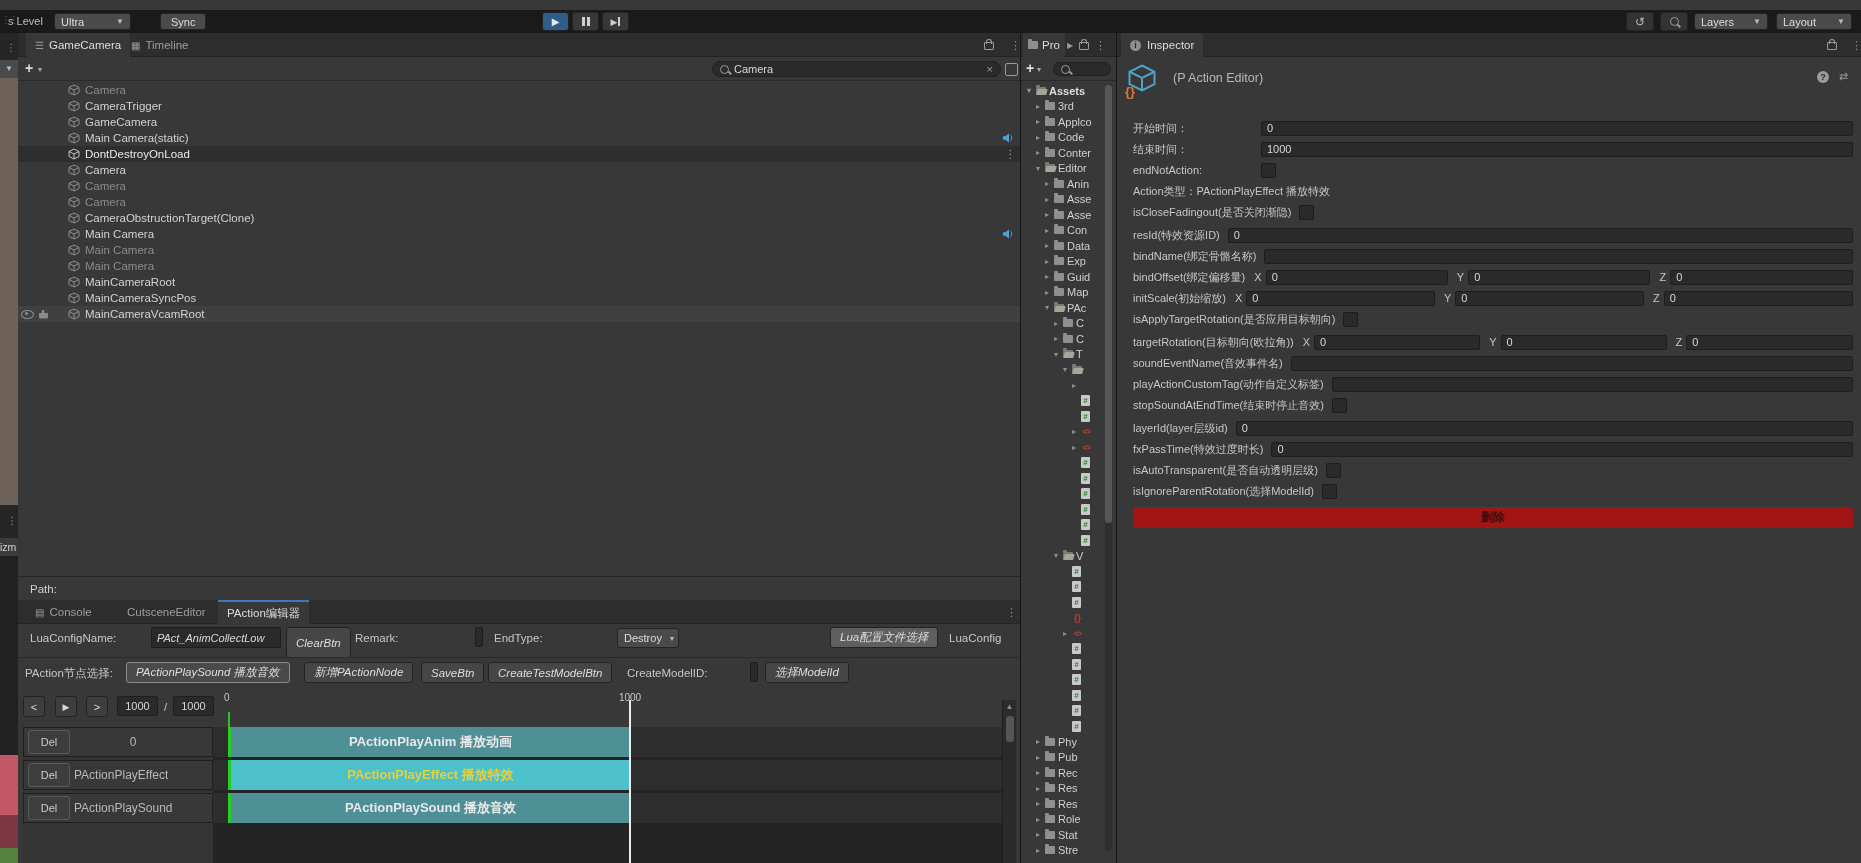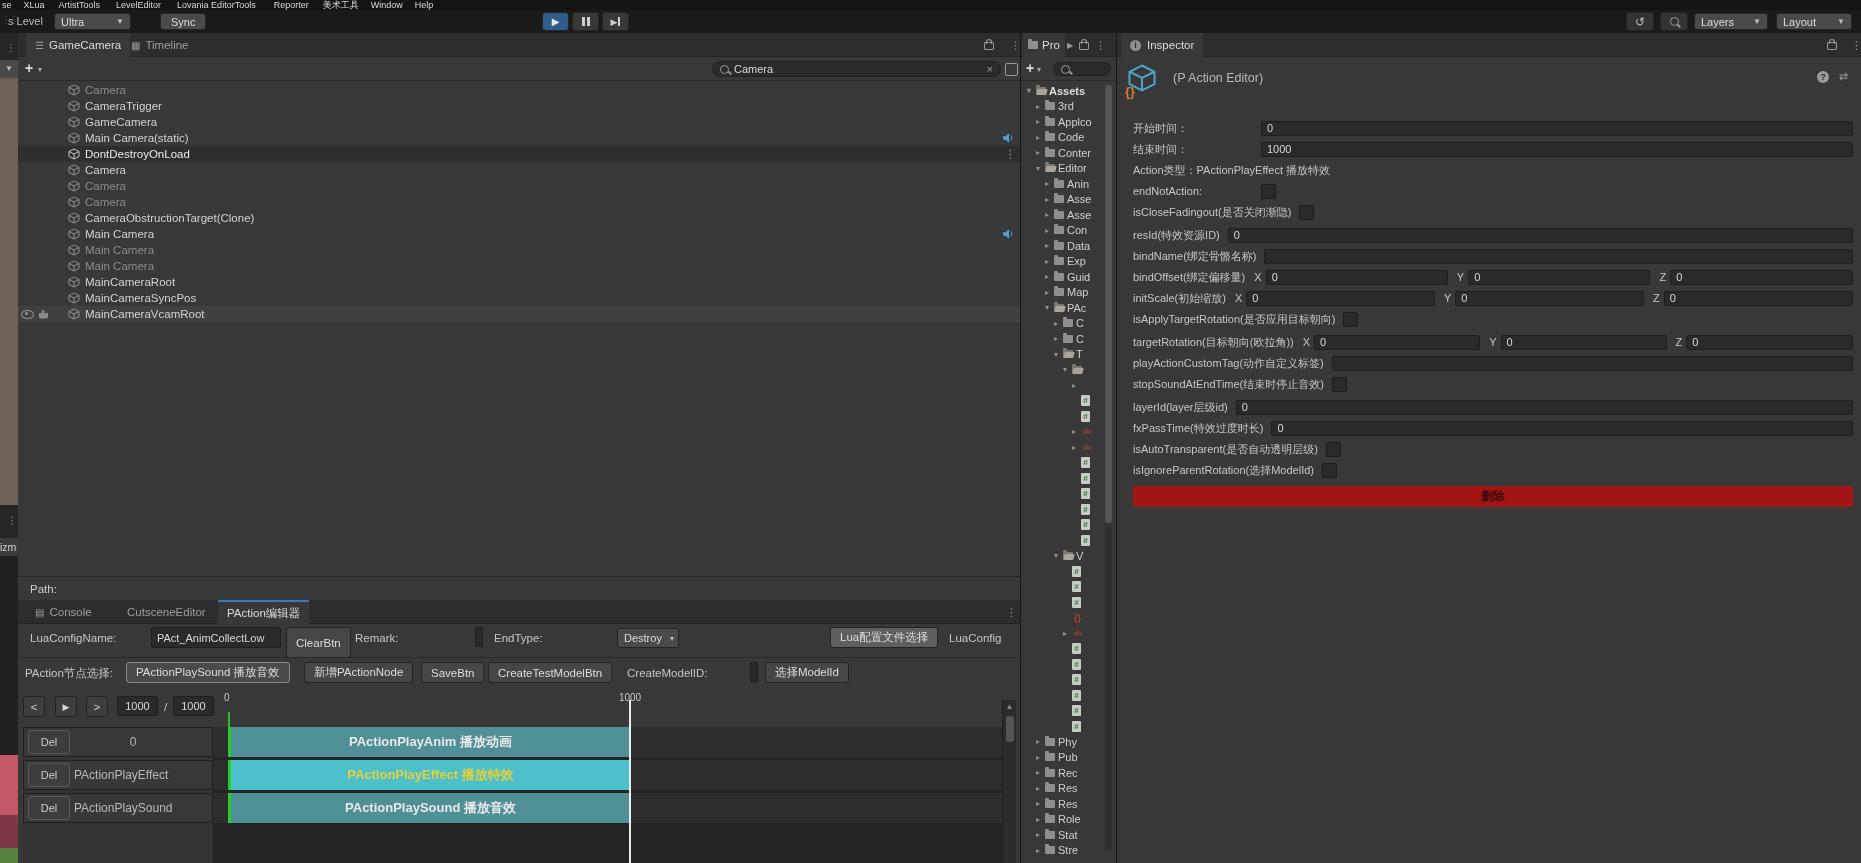--- a/index.html
+++ b/index.html
@@ -55,21 +55,21 @@
   .eye-icon::after{content:"";position:absolute;left:3px;top:1.5px;width:3px;height:3px;border-radius:50%;background:#8f8f8f;}
   .pick-icon{width:9px;height:9px;background:#8a8a8a;border-radius:2px 4px 2px 2px;clip-path:polygon(0 38%,32% 38%,32% 0,58% 0,58% 38%,100% 38%,100% 100%,0 100%);}
   .audio-icon{flex:none;margin-right:6px;}
   .row-kebab{flex:none;margin-right:4px;color:#9a9a9a;}
   #h-path{position:absolute;left:0;right:0;top:543px;height:24px;border-top:1px solid #262626;display:flex;align-items:center;padding-left:12px;color:#cfcfcf;font-size:11.5px;box-sizing:border-box;background:#383838;}
   .frame-icon{width:11px;height:11px;border:1px solid #9a9a9a;border-radius:2px;}
   .plus-glyph{color:#dcdcdc;font-size:14px;font-weight:bold;line-height:10px;}
   .mini-caret{color:#aaa;font-size:8px;}
   
   #bottompanel{left:18px;top:600px;width:1002px;height:263px;background:#383838;}
-  .bp-el{position:absolute;height:22px;}
+  .bp-el{position:absolute;height:22px;font-style:italic;}
   .divline{position:absolute;left:0;right:0;height:1px;background:#2a2a2a;}
   .thinfield{position:absolute;width:8px;height:20px;background:#2a2a2a;border:1px solid #1e1e1e;border-radius:2px;box-sizing:border-box;}
   .bp-label{position:absolute;color:#c6c6c6;font-size:11.5px;white-space:nowrap;display:flex;align-items:center;height:22px;}
   #ruler-0,#ruler-1000{position:absolute;top:92px;color:#c8c8c8;font-size:10px;}
   #greentick{position:absolute;left:210px;top:112px;width:2px;height:15px;background:#27c427;}
   #playhead{position:absolute;left:611px;top:100px;width:2px;bottom:0;background:#ececec;z-index:5;}
   #track-left{position:absolute;left:5px;top:127px;width:190px;bottom:0;background:#343434;}
   .tl-cell{position:relative;height:30px;margin-bottom:3px;background:#383838;border:1px solid #1f1f1f;display:flex;align-items:center;box-sizing:border-box;}
   .del-btn{width:42px;height:24px;margin-left:4px;background:#3d3d3d;border:1px solid #5a5a5a;border-radius:3px;color:#ccc;display:flex;align-items:center;justify-content:center;font-size:11px;box-sizing:border-box;flex:none;}
   .tl-name{flex:1;color:#b8b8b8;font-size:12px;padding-left:4px;white-space:nowrap;overflow:hidden;}
@@ -122,31 +122,20 @@
   .info-i{width:11px;height:11px;border-radius:50%;background:#8f8f8f;color:#2d2d2d;font-size:9px;font-weight:bold;display:flex;align-items:center;justify-content:center;}
   .help-icon{width:12px;height:12px;border-radius:50%;background:#9a9a9a;color:#2d2d2d;font-size:9px;font-weight:bold;display:flex;align-items:center;justify-content:center;}
   .glyph{color:#9a9a9a;}
   svg{display:block;}
 </style>
 </head>
 <body>
 
 <div id="app">
 
-  <div id="menubar" class="abs">
-      <span class="menu-item" style="margin-left: 2px;">se</span>
-      <span class="menu-item" style="margin-left: 12px;">XLua</span>
-      <span class="menu-item" style="margin-left: 14px;">ArtistTools</span>
-      <span class="menu-item" style="margin-left: 16px;">LevelEditor</span>
-      <span class="menu-item" style="margin-left: 16px;">Lovania EditorTools</span>
-      <span class="menu-item" style="margin-left: 18px;">Reporter</span>
-      <span class="menu-item" style="margin-left: 14px;">美术工具</span>
-      <span class="menu-item" style="margin-left: 12px;">Window</span>
-      <span class="menu-item" style="margin-left: 12px;">Help</span>
-    </div>
 
   <div id="toolbar" class="abs">
     <span class="tb-grip">⋮⋮</span>
     <span class="tb-label" style="left:8px;">s Level</span>
     <div class="dropdown" style="left:54px;top:3px;width:77px;">
       <span>Ultra</span>
       <span class="caret">▼</span>
     </div>
     <div class="tb-btn" style="left:160px;top:3px;">Sync</div>
     <div class="play-btn active" style="left:542px;">
@@ -783,25 +772,25 @@
     <div id="insp-fields">
         <div class="irow">
           <span class="ilabel colw">开始时间：</span>
           <div class="iinput">0</div>
         </div>
         <div class="irow">
           <span class="ilabel colw">结束时间：</span>
           <div class="iinput">1000</div>
         </div>
         <div class="irow">
-          <span class="ilabel">Action类型：PActionPlayEffect 播放特效</span>
-        </div>
-        <div class="irow">
           <span class="ilabel colw">endNotAction:</span>
           <span class="chk"></span>
+        </div>
+        <div class="irow">
+          <span class="ilabel">Action类型：PActionPlayEffect 播放特效</span>
         </div>
         <div class="irow">
           <span class="ilabel">isCloseFadingout(是否关闭渐隐)</span>
           <span class="chk"></span>
         </div>
         <div class="irow gap">
           <span class="ilabel">resId(特效资源ID)</span>
           <div class="iinput">0</div>
         </div>
         <div class="irow">
@@ -851,20 +840,24 @@
           <span class="axisgrp">
             <span class="axl">Y</span>
             <div class="iinput">0</div>
           </span>
           <span class="axisgrp">
             <span class="axl">Z</span>
             <div class="iinput">0</div>
           </span>
         </div>
         <div class="irow">
+          <span class="ilabel">soundEventName(音效事件名)</span>
+          <div class="iinput"></div>
+        </div>
+        <div class="irow">
           <span class="ilabel">playActionCustomTag(动作自定义标签)</span>
           <div class="iinput"></div>
         </div>
         <div class="irow">
           <span class="ilabel">stopSoundAtEndTime(结束时停止音效)</span>
           <span class="chk"></span>
         </div>
         <div class="irow gap">
           <span class="ilabel">layerId(layer层级id)</span>
           <div class="iinput">0</div>

